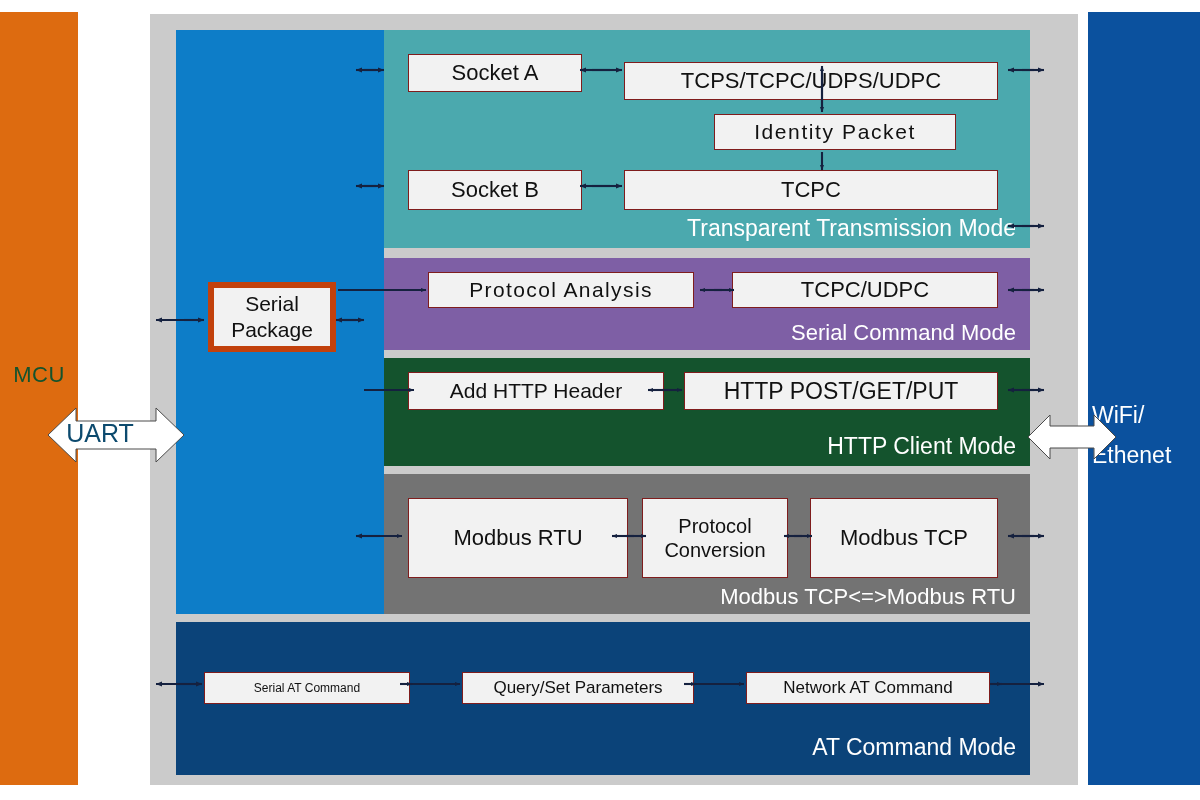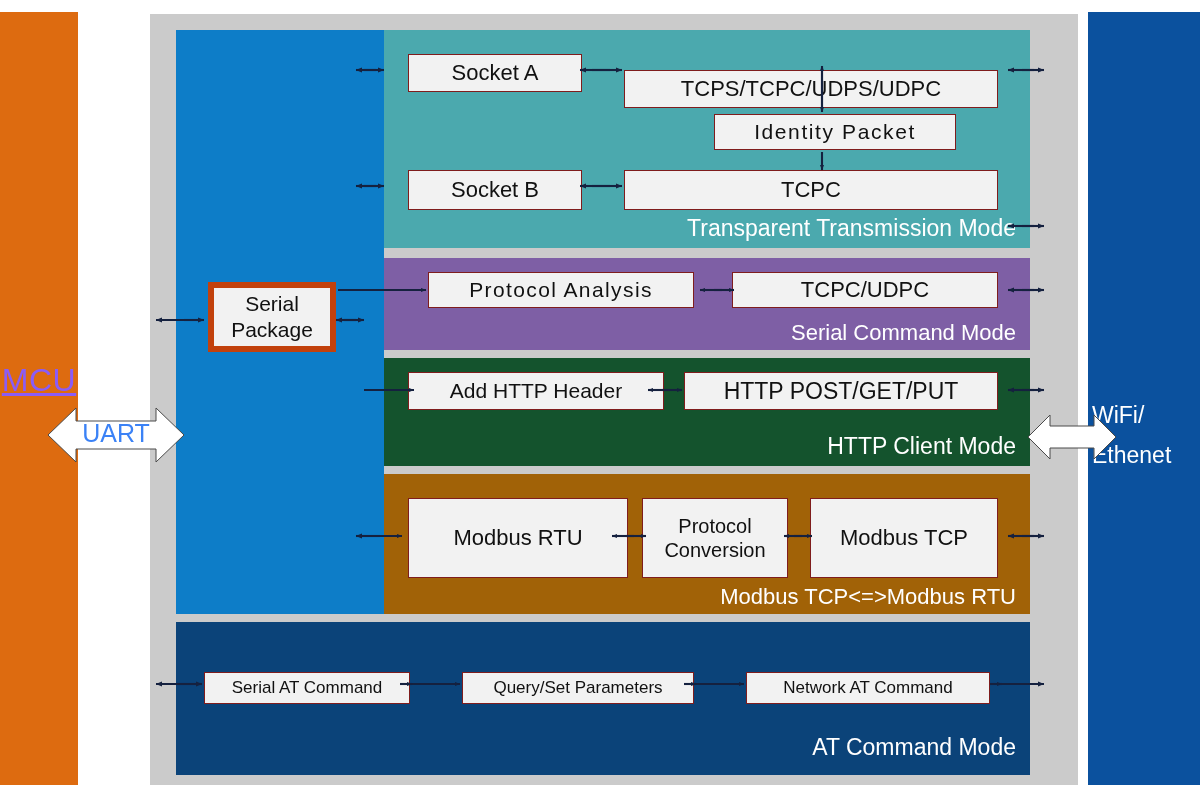--- a/index.html
+++ b/index.html
@@ -3,22 +3,22 @@
 <meta charset="utf-8">
 <style>
   html,body{margin:0;padding:0;background:#ffffff;}
   body{width:1200px;height:800px;position:relative;overflow:hidden;
        font-family:"Liberation Sans","DejaVu Sans",sans-serif;}
 
   .abs{position:absolute;box-sizing:border-box;}
 
   
   #mcu-panel{left:0;top:12px;width:78px;height:773px;background:#DD6B10;}
-  #mcu-label{left:0;top:362px;width:78px;text-align:center;color:#8b5cf6;
-             font-size:32px;letter-spacing:.5px;text-decoration:underline;}
+  #mcu-label{left:0;top:362px;width:78px;text-align:center;color:#14532d;
+             font-size:22px;letter-spacing:.5px;}
 
   #net-panel{left:1088px;top:12px;width:112px;height:773px;background:#0B519E;}
   #net-label{left:1092px;top:395px;width:130px;color:#ffffff;font-size:23px;
              line-height:40px;white-space:nowrap;}
 
   
   #grey-container{left:150px;top:14px;width:1078px;height:771px;background:#CBCBCB;}
   
   #grey-container{width:928px;}
 
@@ -26,68 +26,68 @@
   #serial-column{left:176px;top:30px;width:208px;height:584px;background:#0D7DC8;}
   #serial-package-box{left:208px;top:282px;width:128px;height:70px;background:#F2F2F2;
         border:6px solid #c2410c;display:flex;flex-direction:column;align-items:center;
         justify-content:center;font-size:21px;color:#111;line-height:26px;}
 
   
   .mode-panel{border:0;}
   #panel-transparent{left:384px;top:30px;width:646px;height:218px;background:#4BA9AE;}
   #panel-serialcmd{left:384px;top:258px;width:646px;height:92px;background:#7E5FA5;}
   #panel-http{left:384px;top:358px;width:646px;height:108px;background:#14532d;}
-  #panel-modbus{left:384px;top:474px;width:646px;height:140px;background:#a16207;}
+  #panel-modbus{left:384px;top:474px;width:646px;height:140px;background:#737373;}
   #panel-at{left:176px;top:622px;width:854px;height:153px;background:#0B4379;}
 
   .mode-label{position:absolute;right:14px;color:#ffffff;white-space:nowrap;text-align:right;}
   #label-transparent{font-size:23px;bottom:6px;}
   #label-serialcmd{font-size:22px;bottom:4px;}
   #label-http{font-size:23px;bottom:6px;}
   #label-modbus{font-size:22px;bottom:4px;}
   #label-at{font-size:23px;bottom:14px;}
 
   
   .wbox{position:absolute;background:#F2F2F2;border:1px solid #7f1d1d;
         display:flex;align-items:center;justify-content:center;
         color:#111;text-align:center;}
 
   
   #box-socket-a{left:24px;top:24px;width:172px;height:36px;font-size:22px;}
-  #box-proto-a{left:240px;top:40px;width:372px;height:36px;font-size:22px;}
+  #box-proto-a{left:240px;top:32px;width:372px;height:36px;font-size:22px;}
   #box-identity{left:330px;top:84px;width:240px;height:34px;font-size:21px;letter-spacing:1.6px;}
   #box-socket-b{left:24px;top:140px;width:172px;height:38px;font-size:22px;}
   #box-tcpc{left:240px;top:140px;width:372px;height:38px;font-size:22px;}
 
   
   #box-protocol-analysis{left:44px;top:14px;width:264px;height:34px;font-size:21px;letter-spacing:1.4px;}
   #box-tcpc-udpc{left:348px;top:14px;width:264px;height:34px;font-size:22px;}
 
   
   #box-add-http{left:24px;top:14px;width:254px;height:36px;font-size:21px;}
   #box-http-verbs{left:300px;top:14px;width:312px;height:36px;font-size:23px;}
 
   
   #box-modbus-rtu{left:24px;top:24px;width:218px;height:78px;font-size:22px;}
   #box-proto-conv{left:258px;top:24px;width:144px;height:78px;font-size:20px;line-height:24px;
                   flex-direction:column;}
   #box-modbus-tcp{left:426px;top:24px;width:186px;height:78px;font-size:22px;}
 
   
-  #box-serial-at{left:28px;top:50px;width:204px;height:30px;font-size:17px;}
+  #box-serial-at{left:28px;top:50px;width:204px;height:30px;font-size:12px;}
   #box-query-set{left:286px;top:50px;width:230px;height:30px;font-size:17px;}
   #box-network-at{left:570px;top:50px;width:242px;height:30px;font-size:17px;}
 
   
   #wires{position:absolute;left:0;top:0;width:1200px;height:800px;pointer-events:none;}
 
   
   .bigarrow{position:absolute;}
   #uart-arrow{left:48px;top:404px;width:136px;height:62px;}
-  #uart-text{left:48px;top:419px;width:136px;text-align:center;font-size:25px;color:#3b82f6;}
+  #uart-text{left:32px;top:419px;width:136px;text-align:center;font-size:25px;color:#0c4a6e;}
   #net-arrow{left:1028px;top:412px;width:88px;height:50px;}
 </style>
 </head>
 <body>
 
 <div class="abs" id="mcu-panel"></div>
 <div class="abs" id="mcu-label">MCU</div>
 
 <div class="abs" id="net-panel"></div>
 <div class="abs" id="net-label">

